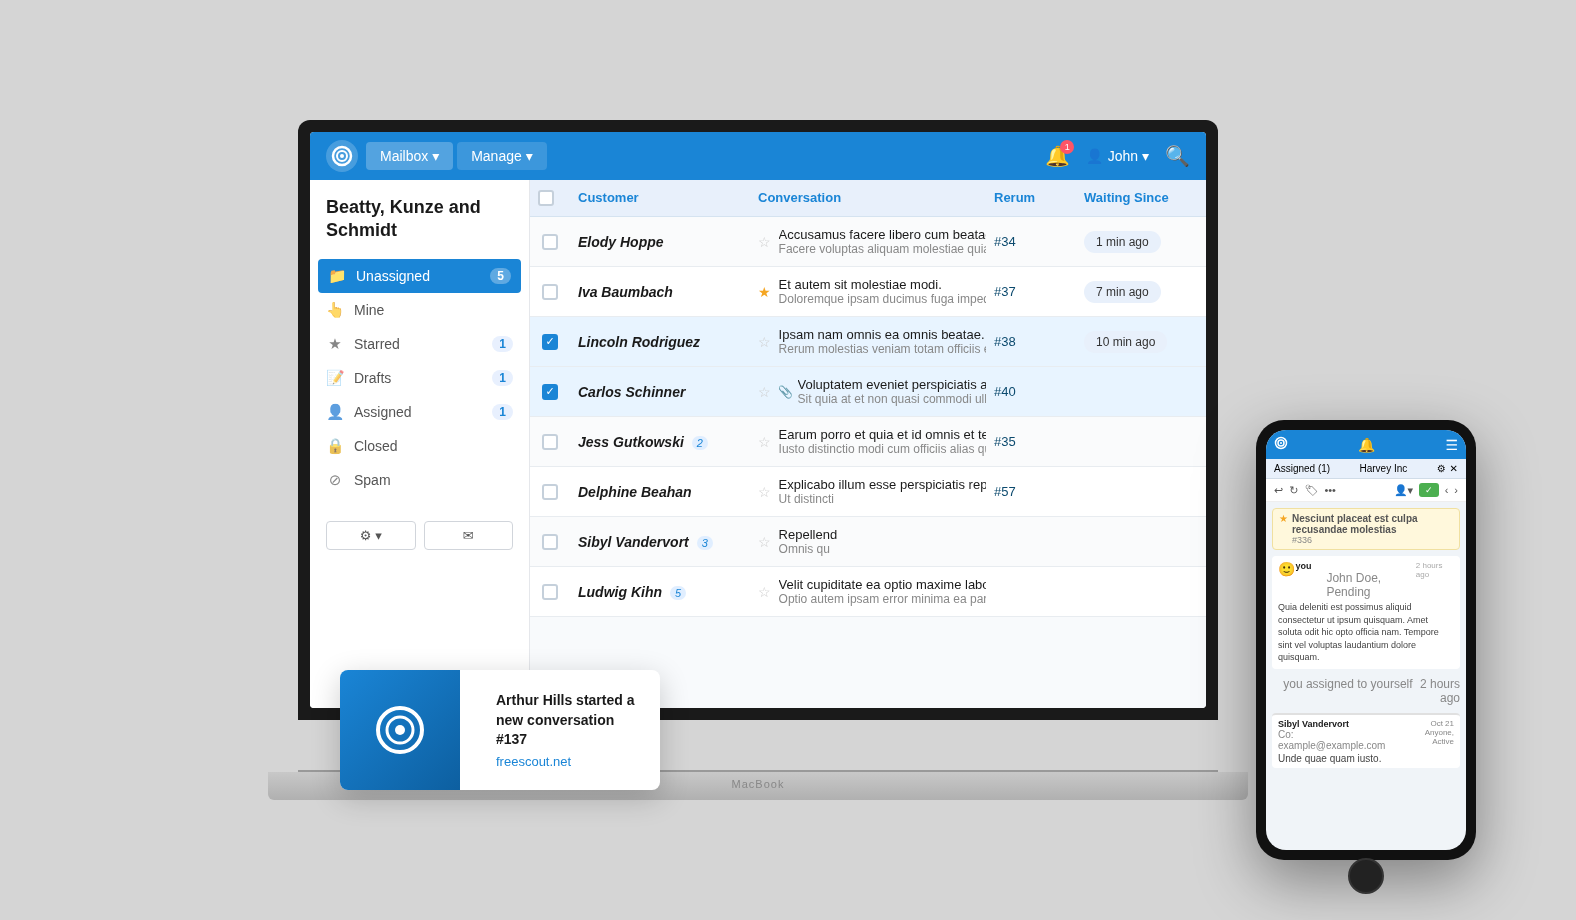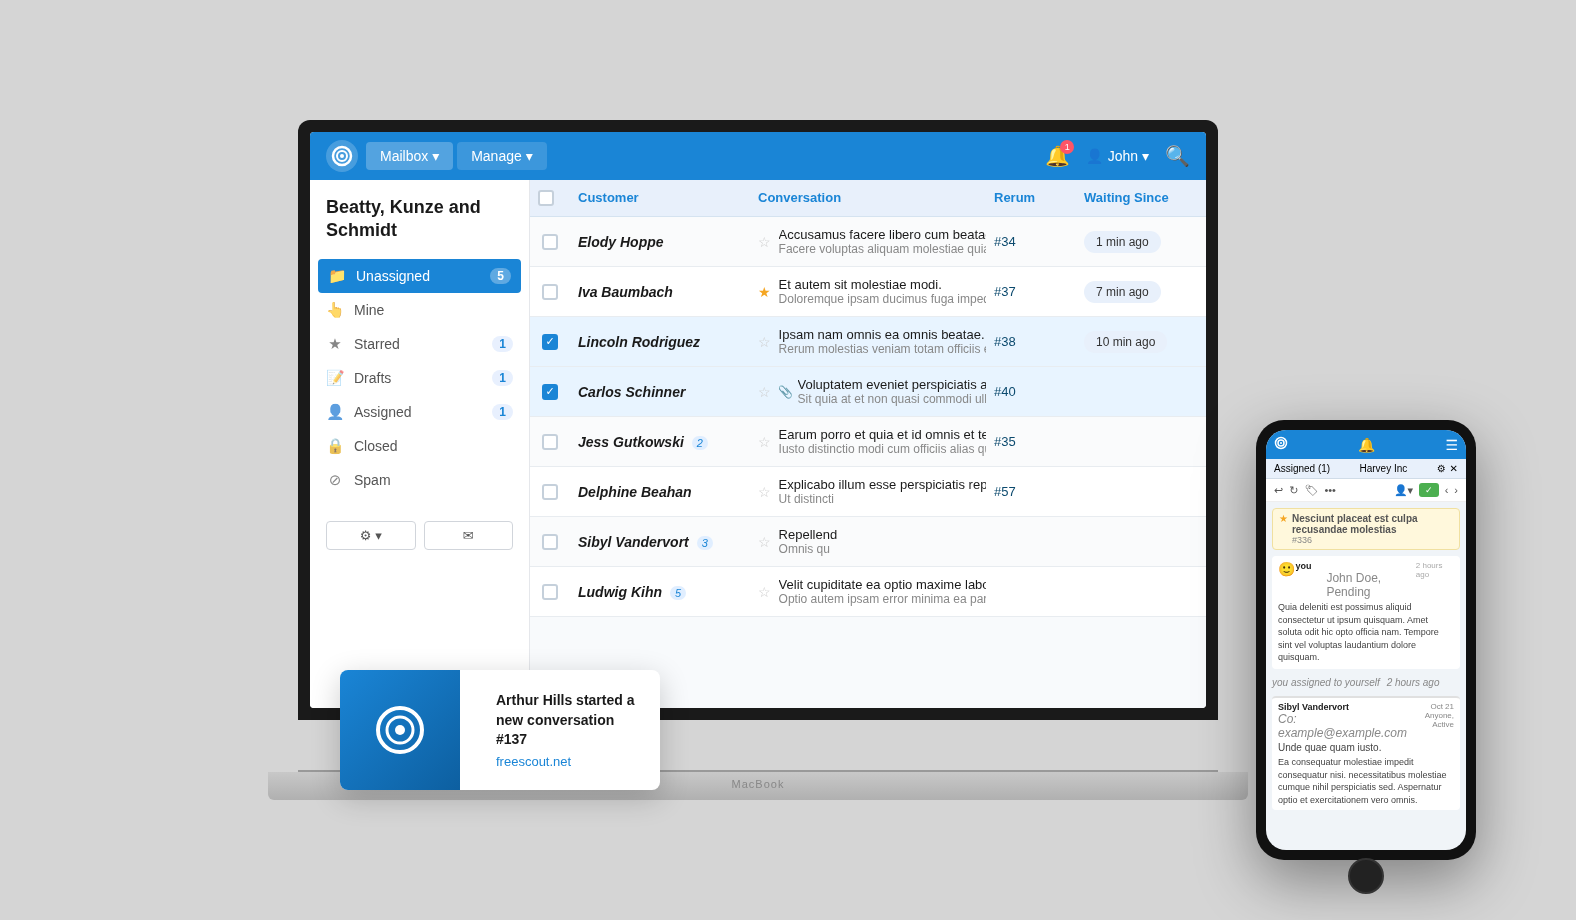--- a/index.html
+++ b/index.html
@@ -566,44 +566,42 @@
       margin-left: 31px;
     }
 
     .phone-message-text {
       font-size: 9px;
       color: #444;
       line-height: 1.4;
     }
 
     .phone-assign-note {
-      font-size: 10px;
+      font-size: 12px;
       color: #888;
-      text-align: left;
+      text-align: right;
       padding: 2px 0;
-      font-style: italic;
     }
 
     .phone-contact {
       background: white;
       border-radius: 4px;
       padding: 4px 6px;
       border-top: 2px solid #e0e0e0;
     }
 
     .phone-contact-name {
       font-size: 9px;
       font-weight: 600;
       color: #1a1a1a;
     }
 
     .phone-contact-email {
-      font-size: 12px;
+      font-size: 10px;
       color: #888;
-      font-style: italic;
     }
 
     .phone-contact-text {
       font-size: 10px;
       color: #444;
       margin-top: 2px;
     }
 
     .phone-home-btn {
       width: 36px;
@@ -988,21 +986,20 @@
             <div>
               <div class="phone-contact-name">Sibyl Vandervort</div>
               <div class="phone-contact-email">Co: example@example.com</div>
             </div>
             <div style="font-size:8px;color:#888;text-align:right;">
               <div>Oct 21</div>
               <div>Anyone, Active</div>
             </div>
           </div>
           <div class="phone-contact-text">Unde quae quam iusto.</div>
-          <div class="phone-message-text" style="margin-top:3px;">Ea consequatur molestiae impedit consequatur nisi. necessitatibus molestiae cumque nihil perspiciatis sed. Aspernatur optio et exercitationem vero omnis.</div>
         </div>
 
       </div>
 
     </div>
     <div class="phone-home-btn"></div>
   </div>
 
 </div>
 

